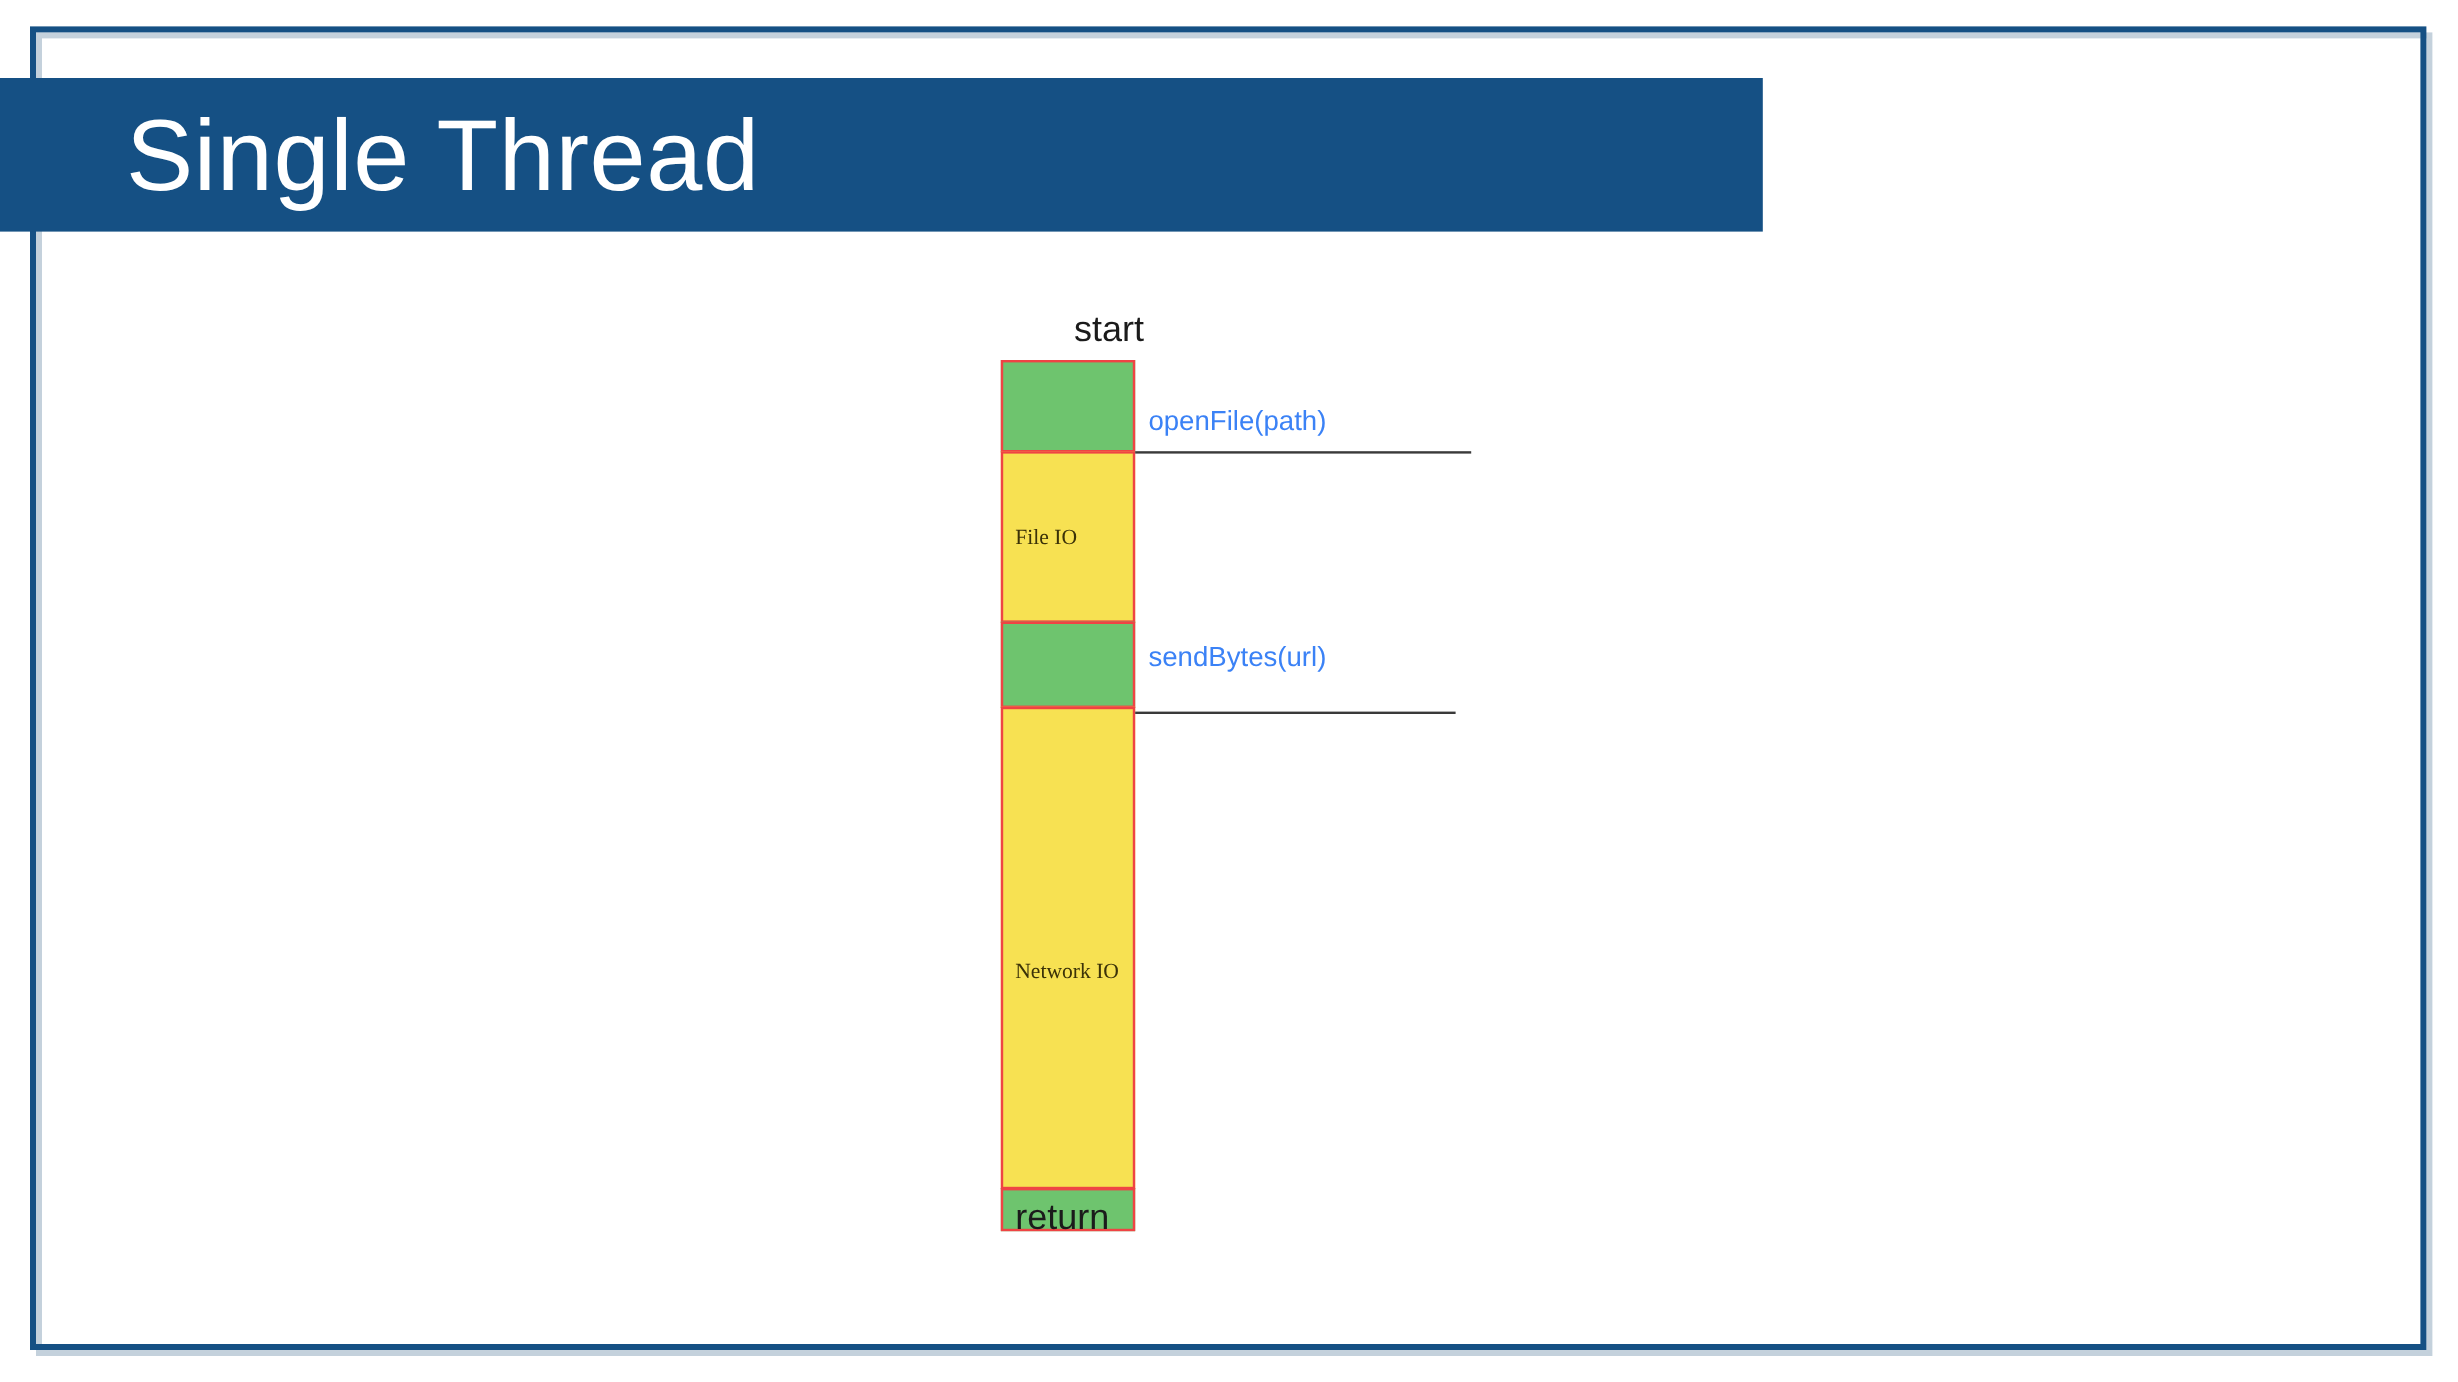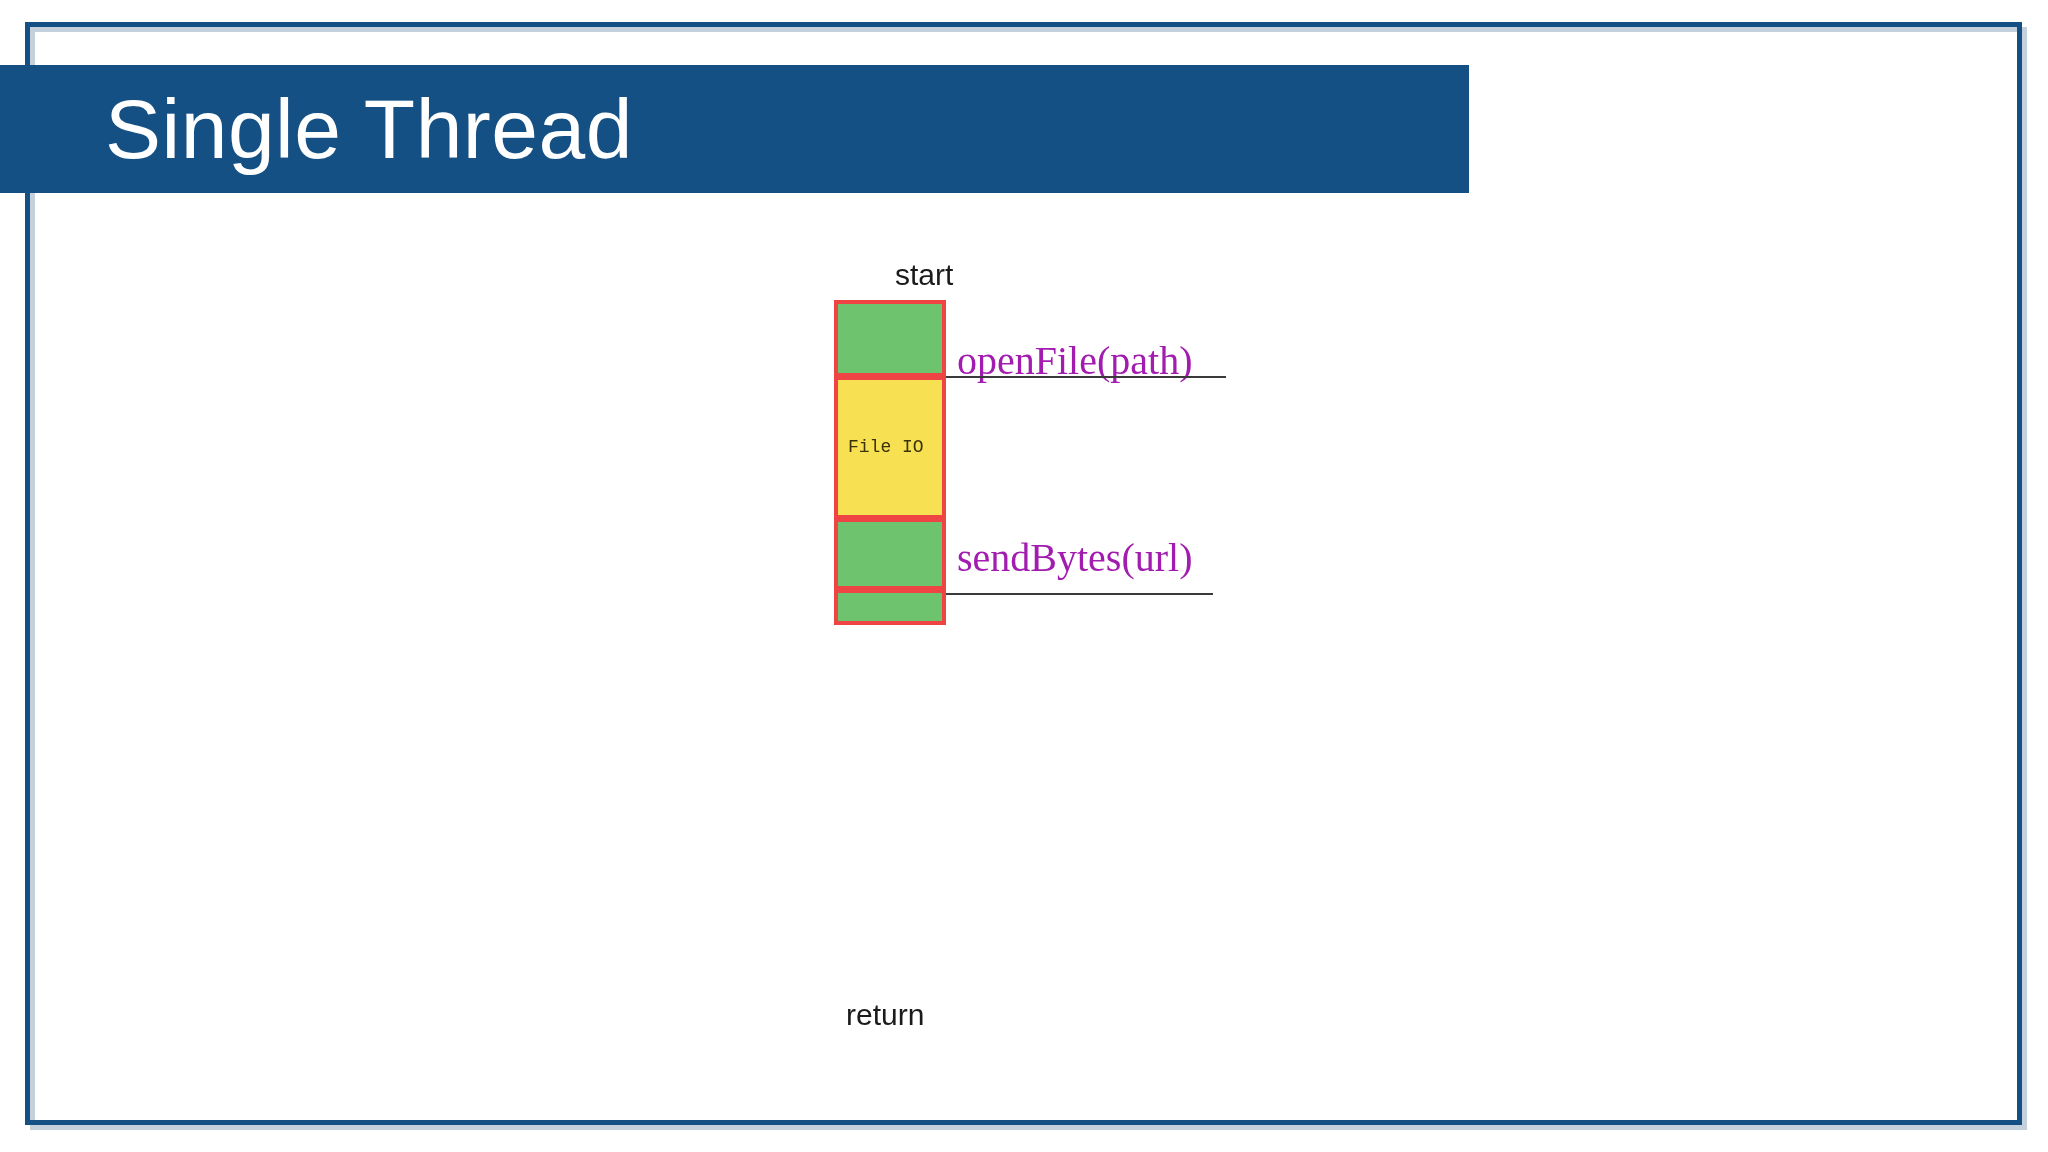--- a/index.html
+++ b/index.html
@@ -86,25 +86,25 @@
     top: 300px;
     width: 112px;
     height: 730px;
     display: flex;
     flex-direction: column;
   }
 
   .seg {
     position: relative;
     box-sizing: border-box;
-    border: 4px solid #ef4444;
+    border: 2px solid #ef4444;
     margin-top: -1px;
     font-size: 18px;
     color: #3a2f10;
-    font-family: Liberation Mono, monospace;
+    font-family: Liberation Serif, serif;
   }
   .seg:first-child { margin-top: 0; }
 
   .seg.green  { background: #6ec46e; }
   .seg.yellow { background: #f7e152; }
 
   .seg-label {
     position: absolute;
     left: 10px;
     width: 92px;
@@ -123,24 +123,24 @@
     color: #1b1b1b;
     white-space: nowrap;
     font-family: "Liberation Sans", sans-serif;
   }
   .cap-start  { left: 855px; top: 258px; margin-left: 40px; }
   .cap-return { left: 846px; top: 998px; }
 
   
   .call-label {
     position: absolute;
-    font-size: 40px;
-    color: #a21caf;
+    font-size: 23px;
+    color: #3b82f6;
     white-space: nowrap;
-    font-family: Liberation Serif, serif;
+    font-family: Liberation Sans, sans-serif;
   }
   .call-rule {
     position: absolute;
     height: 0;
     border-top: 2px solid #3a3a3a;
   }
 
   .call-openfile-label { left: 957px; top: 337px; }
   .call-openfile-rule  { left: 946px; top: 376px; width: 280px; }
 
@@ -166,20 +166,23 @@
     <div class="thread-column">
 
       <div class="seg green" style="height:77px;"></div>
 
       <div class="seg yellow" style="height:143px;">
         <span class="seg-label file-io">File IO</span>
       </div>
 
       <div class="seg green" style="height:72px;"></div>
 
+      <div class="seg yellow" style="height:402px;">
+        <span class="seg-label network-io">Network IO</span>
+      </div>
 
       <div class="seg green" style="height:36px;"></div>
 
     </div>
 
     <div class="cap cap-return">return</div>
 
     <div class="call-label call-openfile-label">openFile(path)</div>
     <div class="call-rule call-openfile-rule"></div>
 

